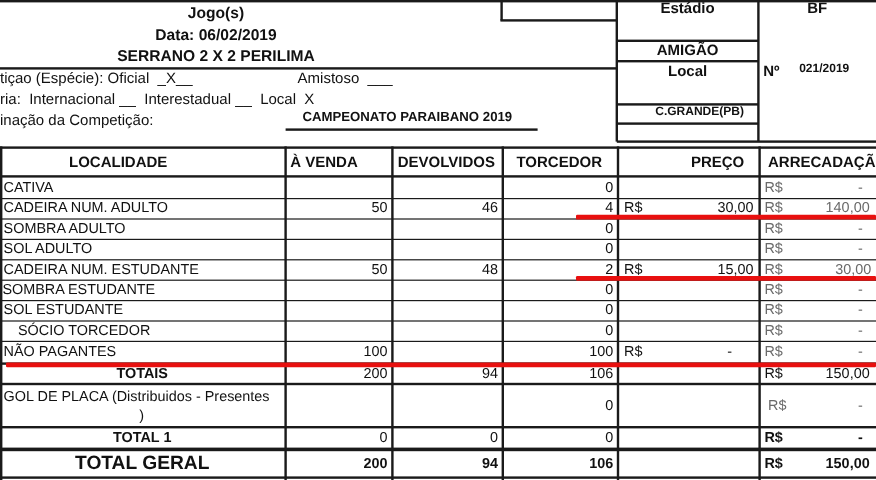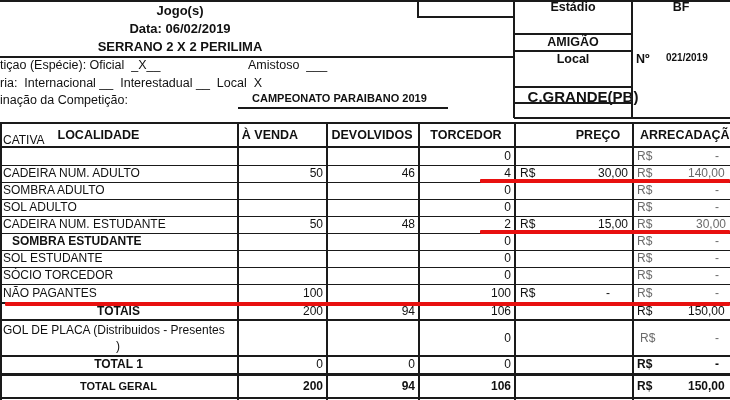--- a/index.html
+++ b/index.html
@@ -31,21 +31,21 @@
   <div class="line" style="left:417px;top:0;width:1.5px;height:17px;"></div>
   <div class="line" style="left:417px;top:16px;width:97px;height:1.5px;"></div>
 
   <div class="line" style="left:513px;top:0;width:1.5px;height:118px;"></div>
   <div class="abs b center" style="left:514px;top:0;width:118px;font-size:12.5px;">Estádio</div>
   <div class="line" style="left:514px;top:33px;width:118px;height:1.5px;"></div>
   <div class="abs b center" style="left:514px;top:35px;width:118px;font-size:12.5px;">AMIGÃO</div>
   <div class="line" style="left:514px;top:50px;width:118px;height:1.5px;"></div>
   <div class="abs b center" style="left:514px;top:52px;width:118px;font-size:12.5px;">Local</div>
   <div class="line" style="left:514px;top:86px;width:118px;height:1.5px;"></div>
-  <div class="abs b center" style="left:514px;top:88px;width:138px;font-size:15px;">C.GRANDE(PB)</div>
+  <div class="abs b center" style="left:514px;top:88px;width:138px;font-size:10px;">C.GRANDE(PB)</div>
   <div class="line" style="left:514px;top:102px;width:118px;height:1.5px;"></div>
 
   <div class="line" style="left:631px;top:0;width:1.5px;height:118px;"></div>
   <div class="abs b center" style="left:632px;top:0;width:98px;font-size:12.5px;">BF</div>
   <div class="abs b" style="left:636px;top:52px;font-size:12.5px;">Nº</div>
   <div class="abs b" style="left:666px;top:52px;font-size:10px;">021/2019</div>
 
   <div class="abs" style="left:0;top:58px;font-size:12.5px;white-space:pre;">tiçao (Espécie): Oficial  _X__</div>
   <div class="abs" style="left:248px;top:58px;font-size:12.5px;white-space:pre;">Amistoso  ___</div>
   <div class="abs" style="left:0;top:76px;font-size:12.5px;white-space:pre;">ria:  Internacional __  Interestadual __  Local  X</div>
@@ -67,21 +67,21 @@
   <div class="line" style="left:0;top:146px;width:730px;height:1.5px;"></div>
 
   <div class="line" style="left:0;top:122px;width:1.5px;height:278px;"></div>
   <div class="line" style="left:237px;top:122px;width:1.5px;height:278px;"></div>
   <div class="line" style="left:326px;top:122px;width:1.5px;height:278px;"></div>
   <div class="line" style="left:418px;top:122px;width:1.5px;height:278px;"></div>
   <div class="line" style="left:514px;top:122px;width:1.5px;height:278px;"></div>
   <div class="line" style="left:632px;top:122px;width:1.5px;height:278px;"></div>
 
   <div>
-    <div class="cell" style="left:3px;top:132px;text-align:center;">CATIVA</div>
+    <div class="cell" style="left:3px;top:148px;text-align:center;">CATIVA</div>
     <div class="cell right" style="left:418px;top:148px;width:93px;">0</div>
     <div class="cell grey" style="left:637px;top:148px;">R$</div>
     <div class="cell grey" style="left:715px;top:148px;">-</div>
   </div>
   <div class="line" style="left:0;top:165px;width:730px;height:1px;"></div>
 
   <div>
     <div class="cell" style="left:3px;top:165px;">CADEIRA NUM. ADULTO</div>
     <div class="cell right" style="left:237px;top:165px;width:86px;">50</div>
     <div class="cell right" style="left:326px;top:165px;width:89px;">46</div>
@@ -115,37 +115,37 @@
     <div class="cell right" style="left:326px;top:216px;width:89px;">48</div>
     <div class="cell right" style="left:418px;top:216px;width:93px;">2</div>
     <div class="cell" style="left:520px;top:216px;">R$</div>
     <div class="cell right" style="left:514px;top:216px;width:114px;">15,00</div>
     <div class="cell grey" style="left:637px;top:216px;">R$</div>
     <div class="cell grey" style="left:696px;top:216px;">30,00</div>
   </div>
   <div class="line" style="left:0;top:233px;width:730px;height:1px;"></div>
 
   <div>
-    <div class="cell" style="left:12px;top:233px;font-weight:bold;">SOMBRA ESTUDANTE</div>
+    <div class="cell" style="left:2px;top:233px;">SOMBRA ESTUDANTE</div>
     <div class="cell right" style="left:418px;top:233px;width:93px;">0</div>
     <div class="cell grey" style="left:637px;top:233px;">R$</div>
     <div class="cell grey" style="left:715px;top:233px;">-</div>
   </div>
   <div class="line" style="left:0;top:250px;width:730px;height:1px;"></div>
 
   <div>
     <div class="cell" style="left:3px;top:250px;">SOL ESTUDANTE</div>
     <div class="cell right" style="left:418px;top:250px;width:93px;">0</div>
     <div class="cell grey" style="left:637px;top:250px;">R$</div>
     <div class="cell grey" style="left:715px;top:250px;">-</div>
   </div>
   <div class="line" style="left:0;top:267px;width:730px;height:1px;"></div>
 
   <div>
-    <div class="cell" style="left:3px;top:267px;">SÓCIO TORCEDOR</div>
+    <div class="cell" style="left:3px;top:267px;padding-left:12px;">SÓCIO TORCEDOR</div>
     <div class="cell right" style="left:418px;top:267px;width:93px;">0</div>
     <div class="cell grey" style="left:637px;top:267px;">R$</div>
     <div class="cell grey" style="left:715px;top:267px;">-</div>
   </div>
   <div class="line" style="left:0;top:284px;width:730px;height:1px;"></div>
 
   <div>
     <div class="cell" style="left:3px;top:285px;">NÃO PAGANTES</div>
     <div class="cell right" style="left:237px;top:285px;width:86px;">100</div>
     <div class="cell right" style="left:418px;top:285px;width:93px;">100</div>
@@ -179,21 +179,21 @@
     <div class="cell b center" style="left:0;top:356px;width:237px;">TOTAL 1</div>
     <div class="cell right" style="left:237px;top:356px;width:86px;">0</div>
     <div class="cell right" style="left:326px;top:356px;width:89px;">0</div>
     <div class="cell right" style="left:418px;top:356px;width:93px;">0</div>
     <div class="cell b" style="left:637px;top:356px;">R$</div>
     <div class="cell b" style="left:715px;top:356px;">-</div>
   </div>
   <div class="line" style="left:0;top:373px;width:730px;height:2.5px;"></div>
 
   <div>
-    <div class="cell b center" style="left:0;top:378px;width:237px;font-size:11px;">TOTAL GERAL</div>
+    <div class="cell b center" style="left:0;top:378px;width:237px;font-size:16px;">TOTAL GERAL</div>
     <div class="cell b right" style="left:237px;top:378px;width:86px;">200</div>
     <div class="cell b right" style="left:326px;top:378px;width:89px;">94</div>
     <div class="cell b right" style="left:418px;top:378px;width:93px;">106</div>
     <div class="cell b" style="left:637px;top:378px;">R$</div>
     <div class="cell b" style="left:688px;top:378px;">150,00</div>
   </div>
   <div class="line" style="left:0;top:397px;width:730px;height:2px;"></div>
 </div>
 
 <div class="redline" style="left: 480px; top: 179px; width: 250px; background: rgb(232, 16, 15);"></div>

